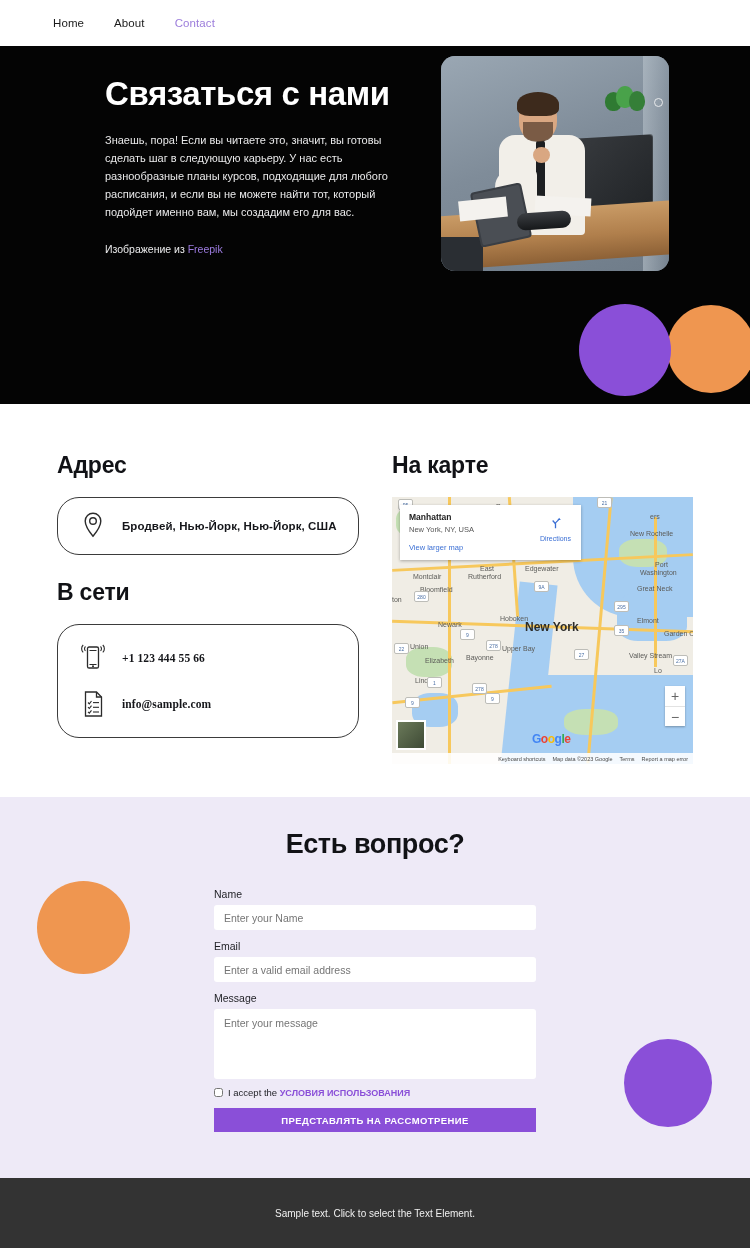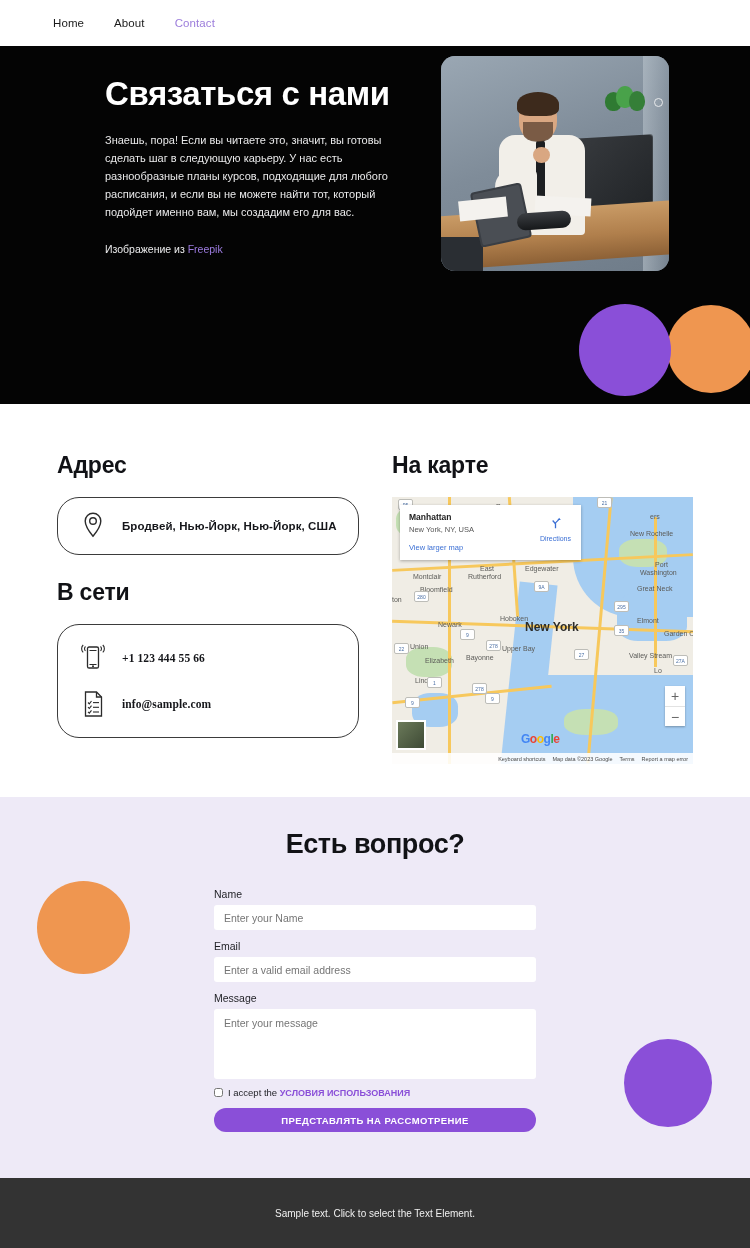--- a/index.html
+++ b/index.html
@@ -232,21 +232,21 @@
     background:linear-gradient(135deg,#6b7a5a,#3e4a35);
     border:2px solid #fff;
   }
   .map-foot {
     position:absolute; left:0; right:0; bottom:0; height:11px;
     background:rgba(255,255,255,.88);
     display:flex; align-items:center; justify-content:flex-end;
     font-size:5.5px; color:#4a4a4a; gap:7px; padding-right:5px;
   }
   .gmark {
-    position:absolute; left:129px; bottom:18px;
+    position:absolute; left:140px; bottom:18px;
     font-size:12px; font-weight:700; letter-spacing:-.5px;
   }
   .gmark span:nth-child(1){color:#4285F4;}
   .gmark span:nth-child(2){color:#EA4335;}
   .gmark span:nth-child(3){color:#FBBC05;}
   .gmark span:nth-child(4){color:#4285F4;}
   .gmark span:nth-child(5){color:#34A853;}
   .gmark span:nth-child(6){color:#EA4335;}
 
   
@@ -268,21 +268,21 @@
     width:100%; height:70px; border:0; border-radius:3px;
     background:#fff; padding:8px 10px; font-size:10.5px; color:#9a9aa2;
     font-family:"Liberation Sans", sans-serif; resize:none; margin-bottom:8px;
     display:block;
   }
   .f-check { display:flex; align-items:center; gap:5px; margin-bottom:10px;}
   .f-check input { width:9px;height:9px; margin:0;}
   .f-check-text { font-size:9.5px; color:#1e1f24; }
   .f-check-text a { color:#8a4fd8; text-decoration:none; font-weight:700; font-size:9px;}
   .f-submit {
-    width:100%; height:24px; border:0; border-radius:12px;
+    width:100%; height:24px; border:0; border-radius:0;
     background:#8a4fd8; color:#fff; font-size:9.5px; font-weight:700;
     letter-spacing:.4px; cursor:pointer;
     font-family:"Liberation Sans", sans-serif;
   }
   .c-orange-form { left:37px; top:881px; width:93px; height:93px; background:#ef9650; }
   .c-purple-form { left:624px; top:1039px; width:88px; height:88px; background:#8a4fd8; }
 
   
   .footer {
     background:#333333; height:70px;

